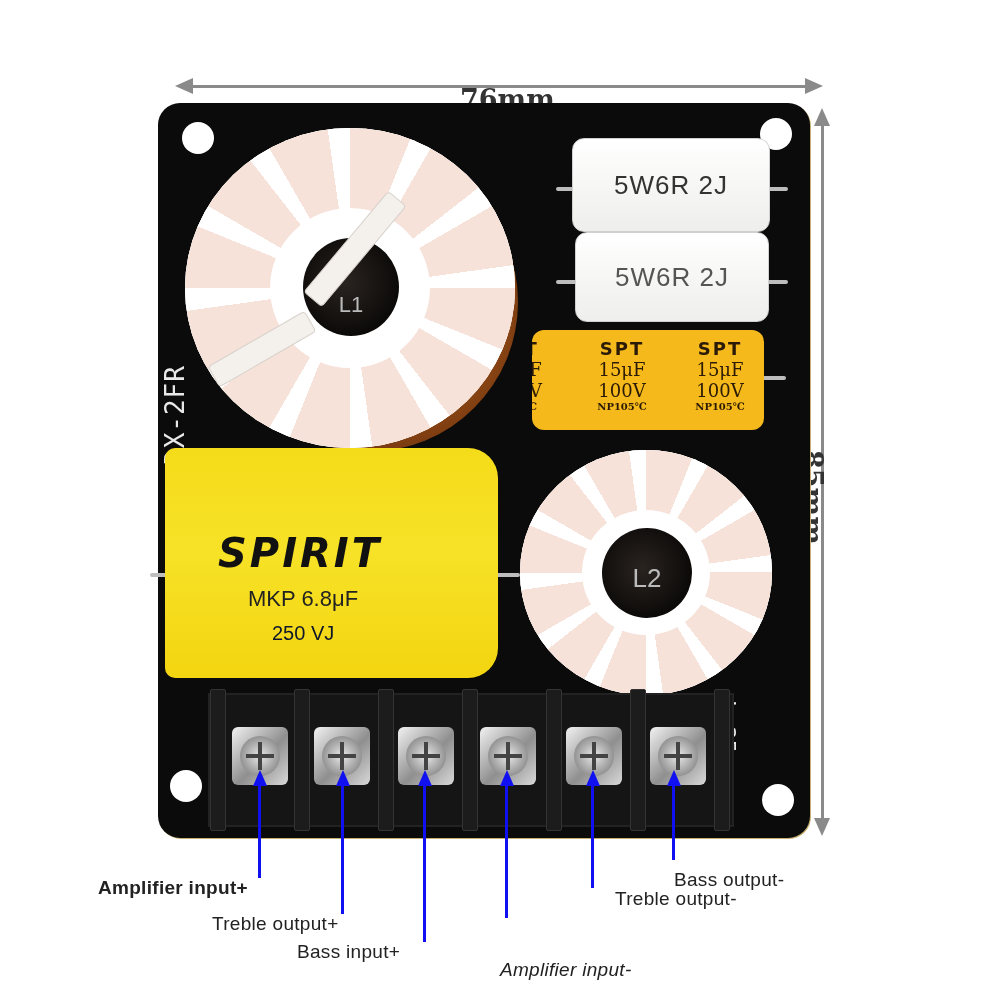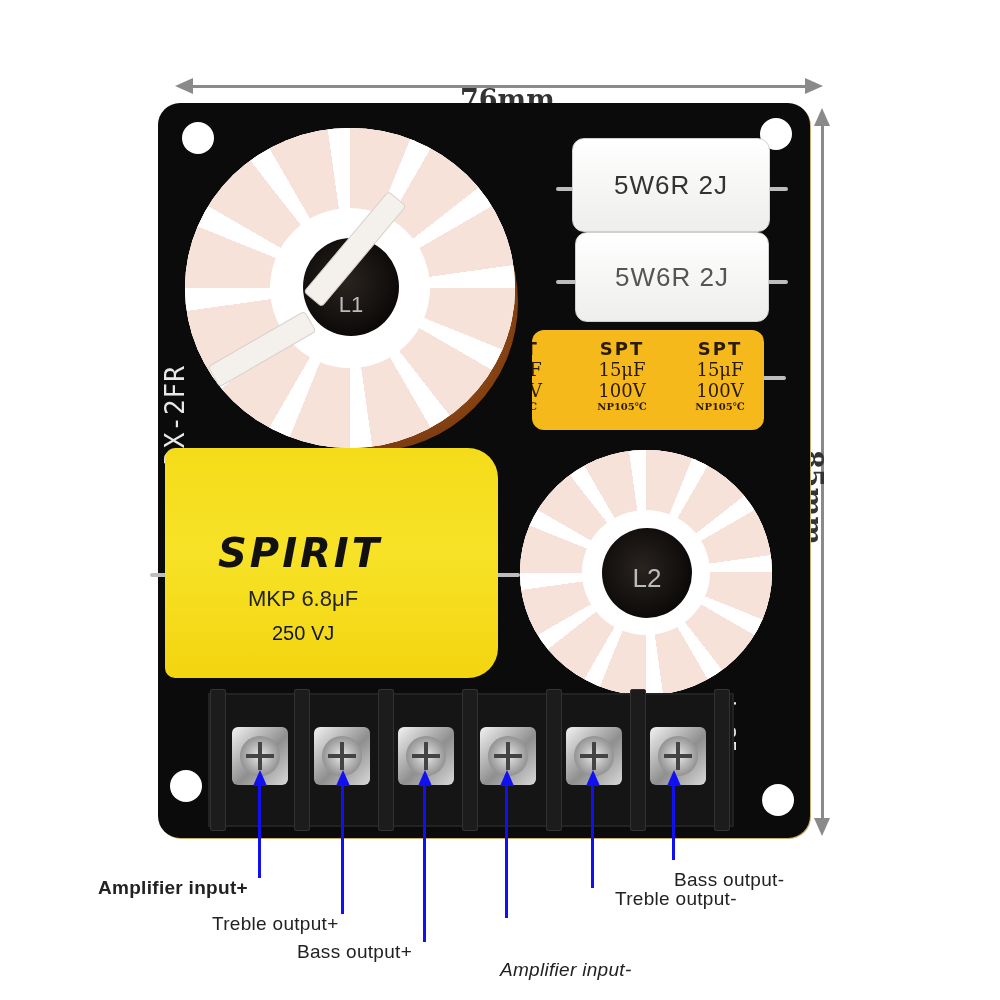--- a/index.html
+++ b/index.html
@@ -183,16 +183,16 @@
 <div class="abs pointer-line" style="left:505px;top:784px;height:134px;"></div>
 
 <div class="abs pointer-head" style="left:586px;top:770px;"></div>
 <div class="abs pointer-line" style="left:591px;top:784px;height:104px;"></div>
 
 <div class="abs pointer-head" style="left:667px;top:770px;"></div>
 <div class="abs pointer-line" style="left:672px;top:784px;height:76px;"></div>
 
 <div class="abs callout" style="left:98px;top:877px;font-weight:bold;">Amplifier input+</div>
 <div class="abs callout" style="left:212px;top:913px;">Treble output+</div>
-<div class="abs callout" style="left:297px;top:941px;">Bass output+</div>
+<div class="abs callout" style="left:297px;top:941px;">Bass input+</div>
 <div class="abs callout" style="left:500px;top:959px;font-style:italic;">Amplifier input-</div>
 <div class="abs callout" style="left:586px;top:888px;margin-left:29px;">Treble output-</div>
 <div class="abs callout" style="left:674px;top:861px;margin-top:8px;">Bass output-</div>
 
 </body></html>

